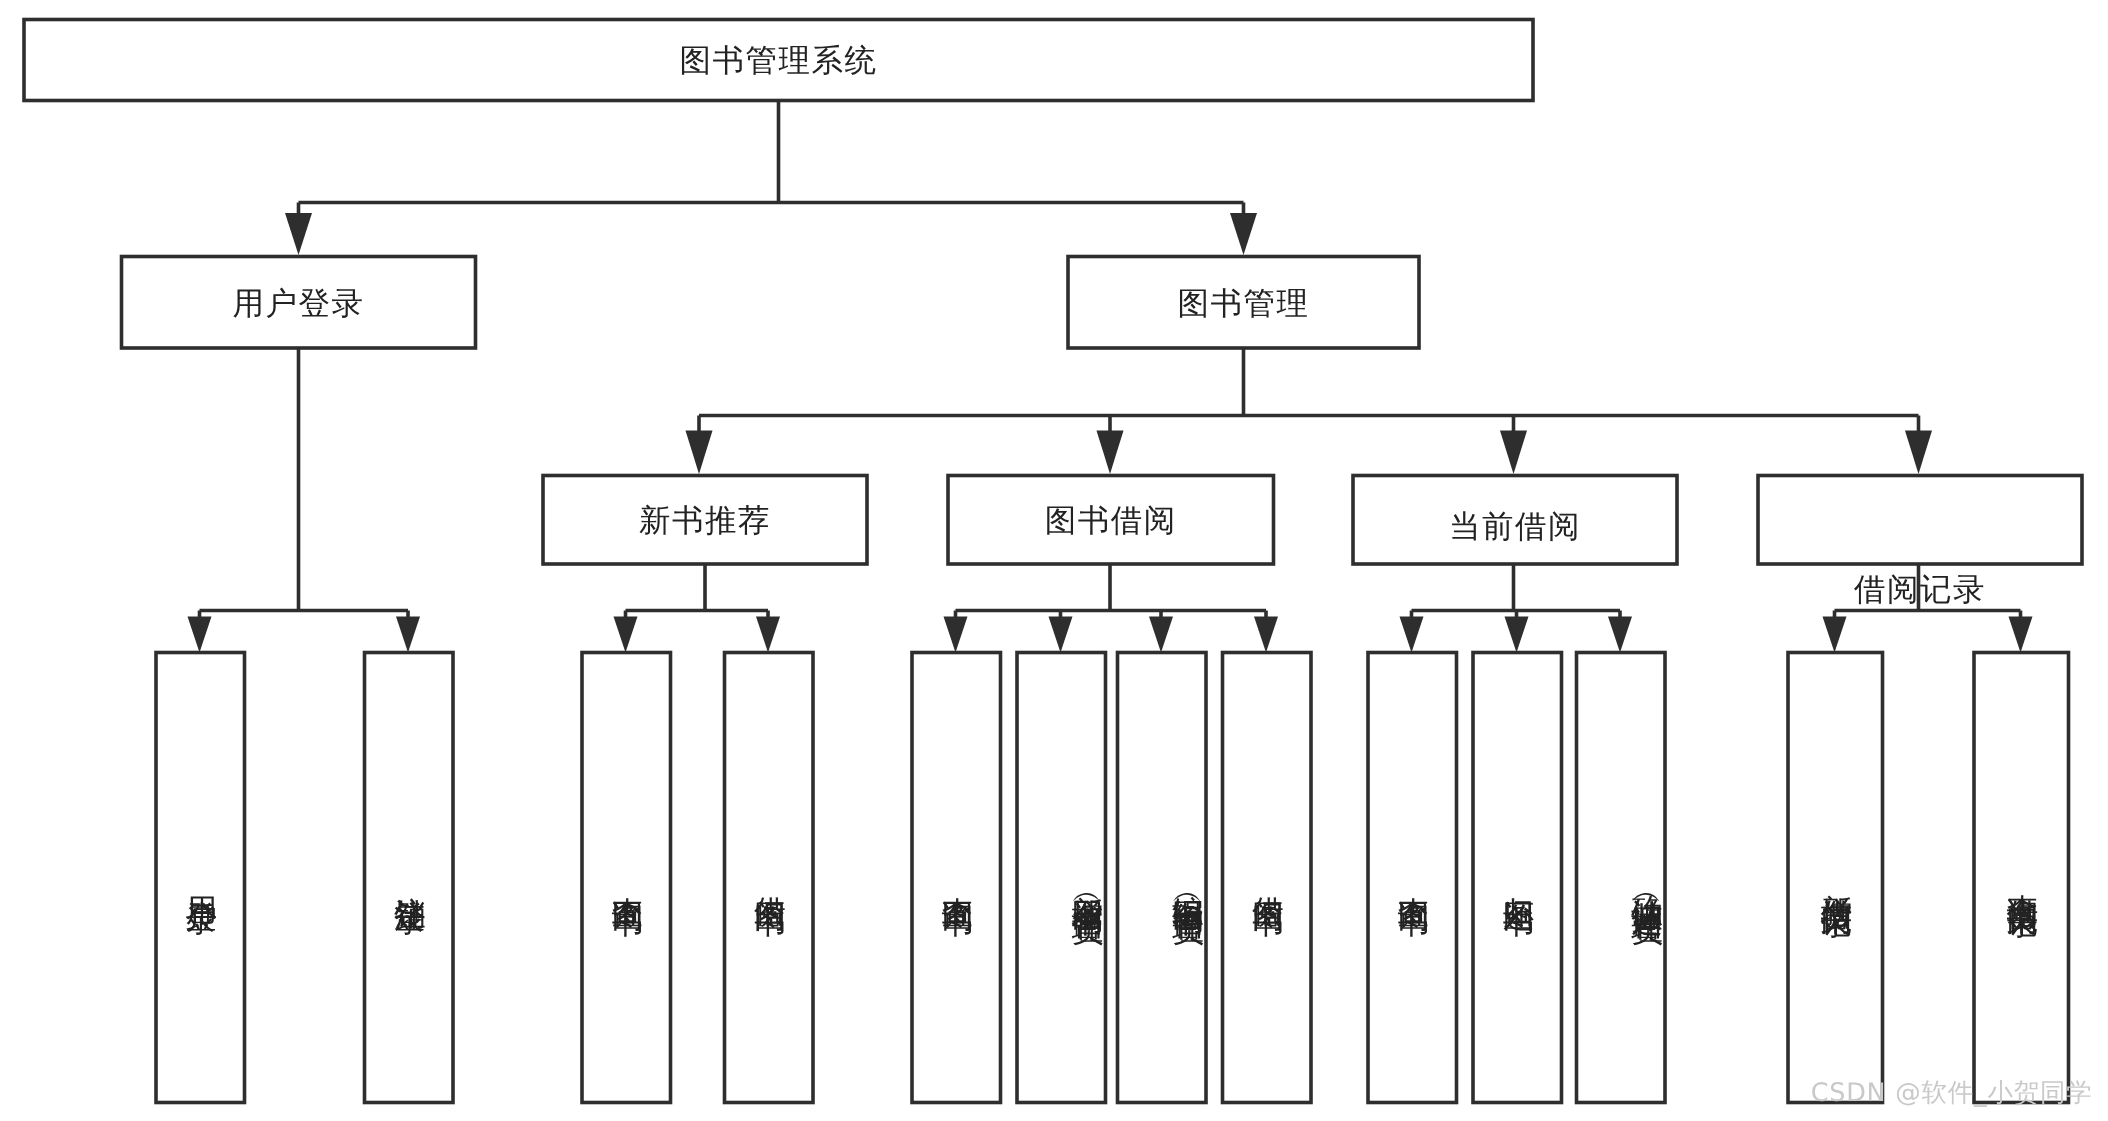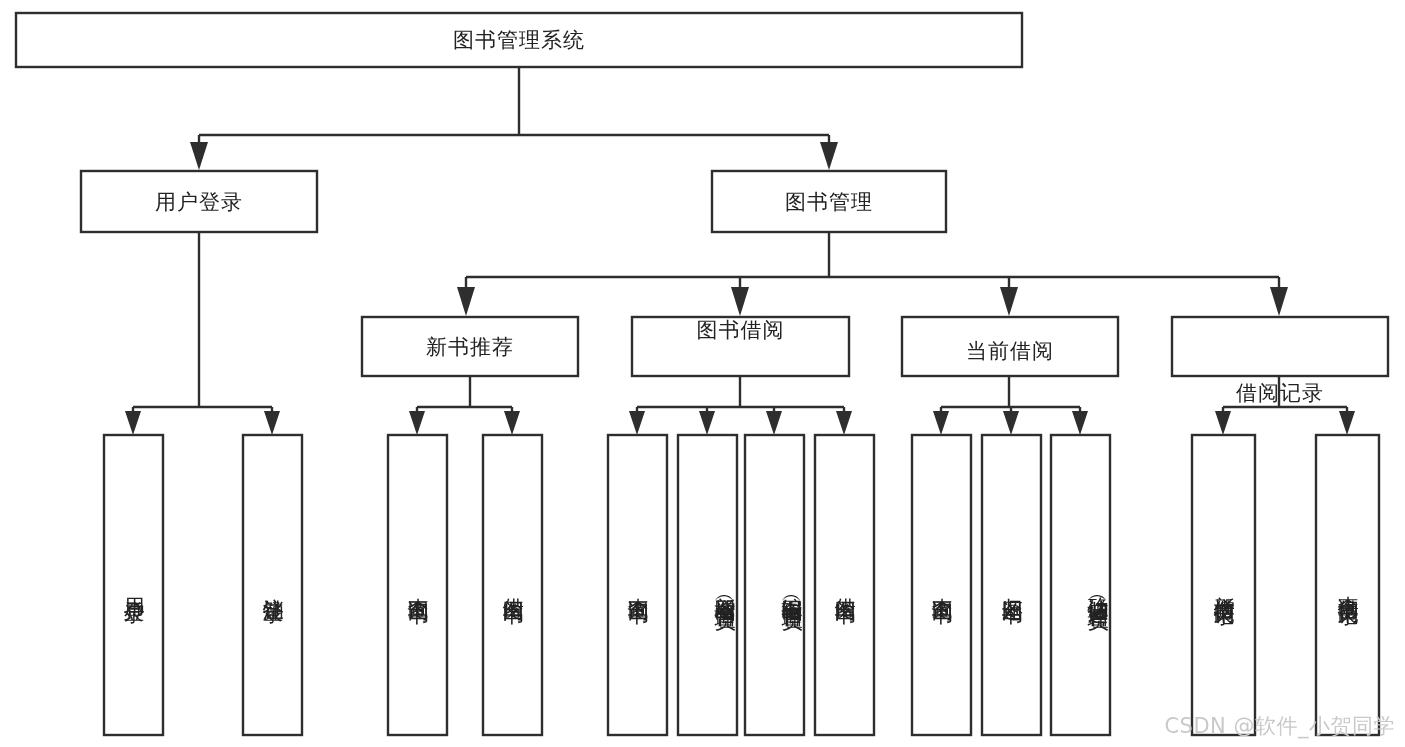--- a/index.html
+++ b/index.html
@@ -38,21 +38,21 @@
   }
   .arrow-head {
     fill: #2e2e2e;
     stroke: none;
   }
   .watermark {
     position: absolute;
     right: 10px;
     bottom: 7px;
     color: #c9c9c9;
-    font-size: 21px;
+    font-size: 17px;
     font-family: "DejaVu Sans", "Liberation Sans", sans-serif;
     letter-spacing: 0.5px;
     white-space: nowrap;
     user-select: none;
   }
   .vlabel {
     position: absolute;
     writing-mode: vertical-rl;
     text-orientation: upright;
     font-family: "DejaVu Sans", "Liberation Sans", sans-serif;
@@ -173,21 +173,21 @@
     <rect class="node-box" x="1192" y="435" width="63" height="300"></rect>
     <rect class="node-box" x="1316" y="435" width="63" height="300"></rect>
   </svg>
 
   <div class="hlabel" style="left:16px; top:13px; width:1006px; height:54px;">图书管理系统</div>
 
   <div class="hlabel" style="left:81px; top:171px; width:236px; height:61px;">用户登录</div>
   <div class="hlabel" style="left:712px; top:171px; width:234px; height:62px;">图书管理</div>
 
   <div class="hlabel" style="left:362px; top:317px; width:216px; height:59px;">新书推荐</div>
-  <div class="hlabel" style="left:632px; top:300px; width:217px; height:59px;font-family:Liberation Serif, serif;">图书借阅</div>
+  <div class="hlabel" style="left:632px; top:317px; width:217px; height:59px;font-family:Liberation Serif, serif;">图书借阅</div>
   <div class="hlabel" style="left:902px; top:317px; width:216px; height:67px;">当前借阅</div>
   <div class="hlabel" style="left:1172px; top:317px; width:216px; height:59px;margin-top:46px;">借阅记录</div>
 
   <div class="vlabel" style="left:104px; top:435px; width:59px; height:300px;">用户登录</div>
   <div class="vlabel" style="left:243px; top:435px; width:59px; height:300px;">注销登录</div>
 
   <div class="vlabel" style="left:388px; top:435px; width:59px; height:300px;">查询图书</div>
   <div class="vlabel" style="left:483px; top:435px; width:59px; height:300px;">借阅图书</div>
 
   <div class="vlabel" style="left:608px; top:435px; width:59px; height:300px;">查询图书</div>

